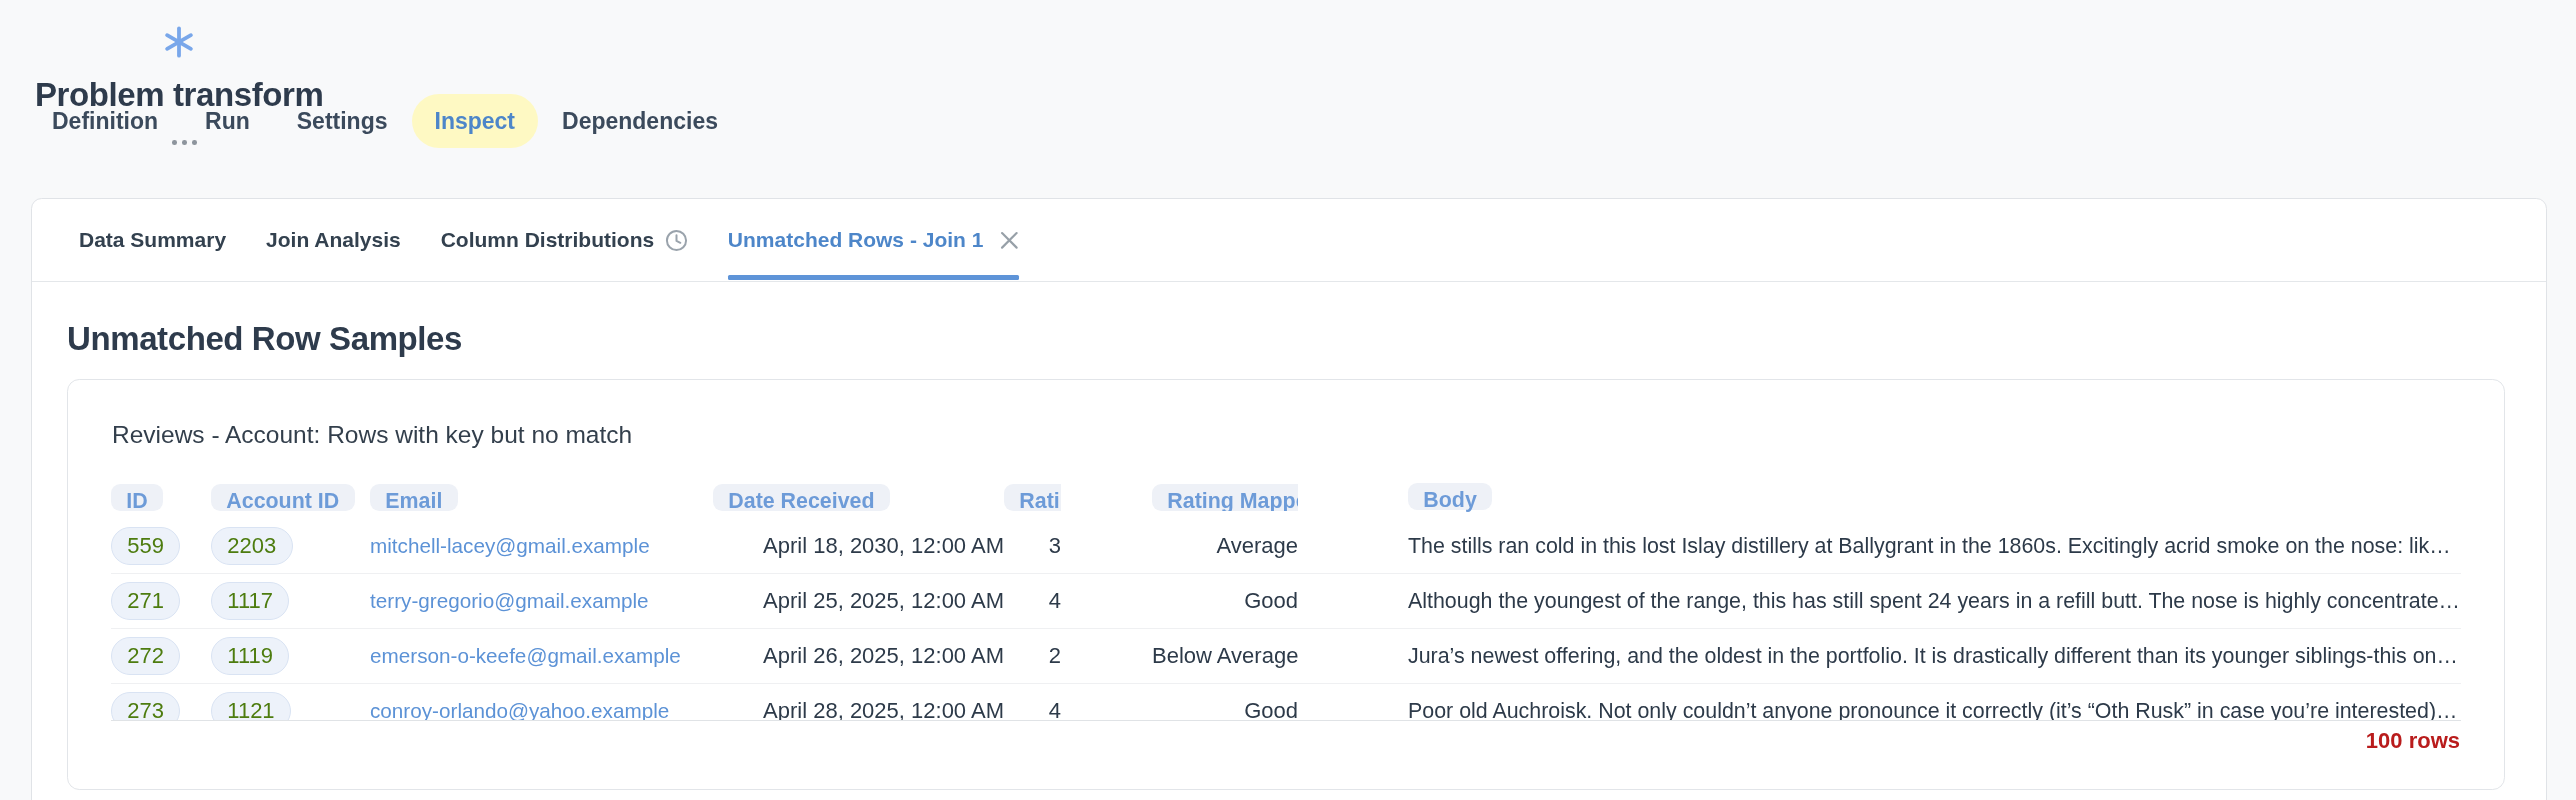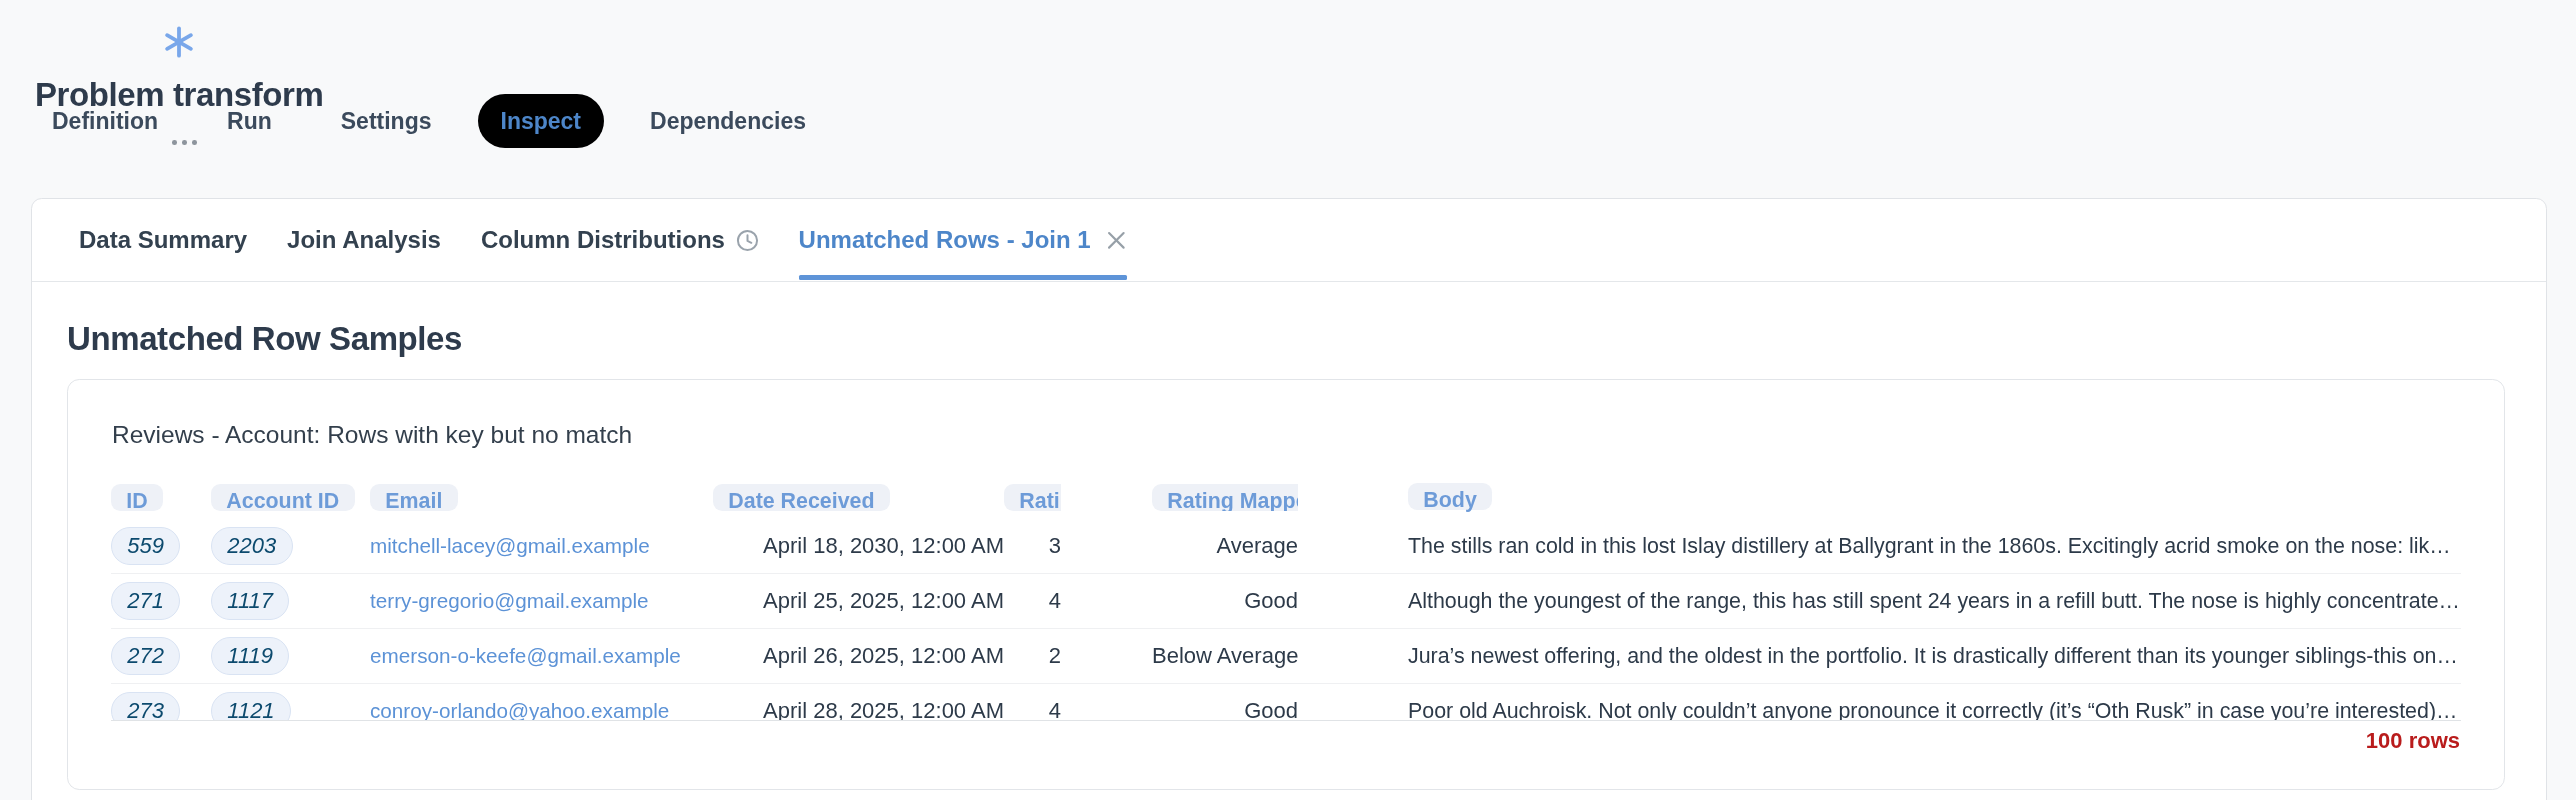--- a/index.html
+++ b/index.html
@@ -19,44 +19,44 @@
   .asterisk-icon { width: 32px; height: 32px; flex: none; }
   .page-title {
     font-size: 33px; font-weight: 700; color: #2e3b4c; letter-spacing: -0.4px;
   }
   .more-dots { display: flex; gap: 5.4px; margin-left: 10.7px; cursor: pointer; padding: 7.7px 3.1px; }
   .more-dots i { width: 4.6px; height: 4.6px; border-radius: 50%; background: #8d959d; display: block; }
 
   
   .main-tabs {
     position: absolute; left: 29px; top: 94px;
-    display: flex; gap: 23px; align-items: center;
+    display: flex; gap: 1px; align-items: center;
   }
   .main-tab {
     height: 54px; line-height: 54px; padding: 0 23px;
     font-size: 23px; font-weight: 700; color: #3b4a5c;
     border-radius: 27.6px; cursor: pointer; white-space: nowrap;
   }
-  .main-tab.active { background: #000000; color: #4d86c9; }
+  .main-tab.active { background: #fef9c3; color: #4d86c9; }
 
   
   .panel {
     position: absolute; left: 31px; top: 198px; width: 2516px; height: 689px;
     background: #ffffff; border: 1.5px solid #e0e3e7; border-radius: 10.7px;
   }
 
   
   .panel-tabs {
     display: flex; align-items: stretch; gap: 40px;
     height: 83px; padding-left: 47px;
     border-bottom: 1.5px solid #e4e7ea;
   }
   .panel-tab {
     display: flex; align-items: center; position: relative;
-    font-size: 24px; font-weight: 700; color: #33414f;
+    font-size: 21px; font-weight: 700; color: #33414f;
     cursor: pointer; white-space: nowrap;
   }
   .panel-tab.active { color: #4d86c9; }
   .panel-tab.active::after {
     content: ""; position: absolute; left: 0; right: 0; bottom: 0.8px;
     height: 5.4px; background: #5e94d8; border-radius: 1.5px;
   }
   .clock-icon { width: 23px; height: 23px; margin-left: 10.7px; }
   .close-icon { width: 20.7px; height: 20.7px; margin-left: 15.3px; cursor: pointer; }
 
@@ -94,21 +94,21 @@
 
   .col-pill {
     display: inline-block; height: 27px; line-height: 35px; padding: 0 15.3px;
     background: #eef1f7; border-radius: 9.2px;
     color: #6d9bd8; font-size: 21.4px; font-weight: 700; white-space: nowrap;
   }
   .head .num { text-align: right; }
   .id-pill {
     display: inline-block; height: 38px; line-height: 35px; padding: 0 15.3px;
     background: #edf2fa; border: 1.5px solid #d9e3f3; border-radius: 20px;
-    color: #0c4a6e; font-size: 22px; font-weight: 400; cursor: pointer; font-style: italic;
+    color: #4d7c0f; font-size: 22px; font-weight: 400; cursor: pointer;
   }
   .email-link { color: #5c92d6; font-size: 20.7px; cursor: pointer; text-decoration: none; }
 
   .row-count {
     position: absolute; right: 44px; top: 348px;
     font-size: 22px; font-weight: 700; color: #b91c1c;
   }
 </style>
 </head>
 <body>

